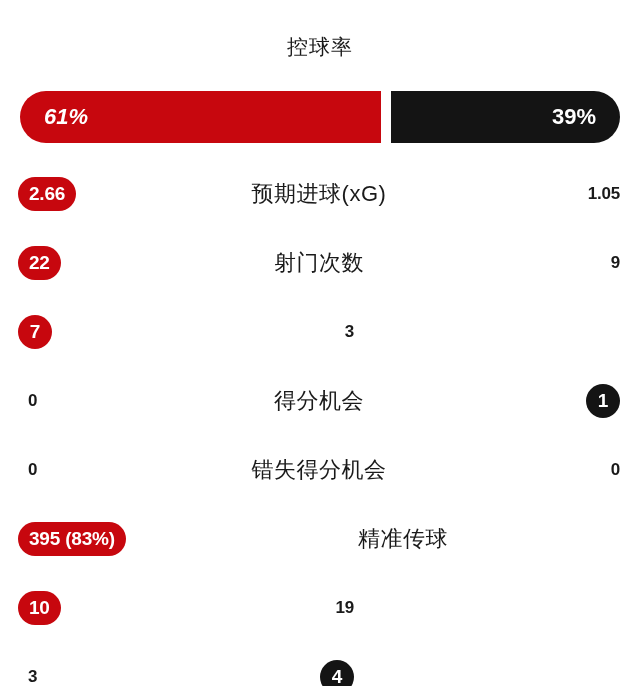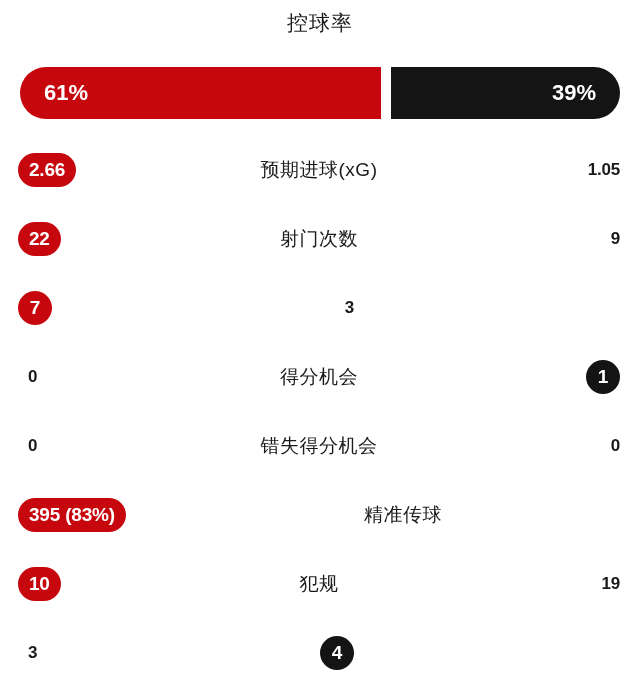--- a/index.html
+++ b/index.html
@@ -5,21 +5,21 @@
   :root{
     --red:#C7070E;
     --black:#141414;
     --text:#1A1A1A;
     --bg:#FFFFFF;
   }
   *{margin:0;padding:0;box-sizing:border-box;}
   html,body{width:640px;height:686px;background:var(--bg);overflow:hidden;}
   body{font-family:"Liberation Sans","DejaVu Sans",sans-serif;color:var(--text);}
 
-  .screen{width:640px;height:495px;background:var(--bg);}
+  .screen{width:640px;height:495px;background:var(--bg);margin-top:24px;}
 
   .title{
     padding-top:9px;
     text-align:center;
     font-size:21px;
     line-height:27px;
     font-weight:400;
     letter-spacing:1px;
     color:var(--text);
   }
@@ -53,21 +53,21 @@
     display:flex;
     align-items:center;
     padding:0 20px 0 18px;
   }
   .cell{display:flex;align-items:center;}
   .cell.left{width:168px;justify-content:flex-start;}
   .cell.center{flex:1;justify-content:center;}
   .cell.right{width:168px;justify-content:flex-end;}
 
   .stat-label{
-    font-size:19px;
+    font-size:22px;
     font-weight:400;
     color:var(--text);
     letter-spacing:0.5px;
   }
   .val{
     font-size:17px;
     font-weight:700;
     color:var(--text);
     letter-spacing:-0.2px;
     white-space:nowrap;
@@ -87,21 +87,21 @@
   .val.pill-red{background:var(--red);}
   .val.pill-black{background:var(--black);}
 </style>
 </head>
 <body>
 
 <div class="screen">
   <div class="title">控球率</div>
 
   <div class="possession-bar">
-    <div class="seg home" id="seg-home" style="flex: 0 0 calc(61% - 5px);">
+    <div class="seg home" id="seg-home" style="flex: 0 0 calc(61% - 5px); font-style: italic;">
       <span class="seg-val">61%</span>
     </div>
     <div class="seg away" id="seg-away" style="flex: 0 0 calc(39% - 5px); padding-left: 8px;">
       <span class="seg-val">39%</span>
     </div>
   </div>
 
   <div class="rows" id="rows">
   <div class="row">
     <div class="cell left">
@@ -166,23 +166,20 @@
     </div>
     <div class="cell center">
       <span class="stat-label">精准传球</span>
     </div>
   </div>
 
   <div class="row">
     <div class="cell left">
       <span class="val pill pill-red">10</span>
     </div>
-    <div class="cell center">
-      <span class="stat-label">犯规</span>
-    </div>
     <div class="cell right">
       <span class="val">19</span>
     </div>
   </div>
 
   <div class="row">
     <div class="cell left">
       <span class="val plain-left">3</span>
     </div>
     <div class="cell right">

